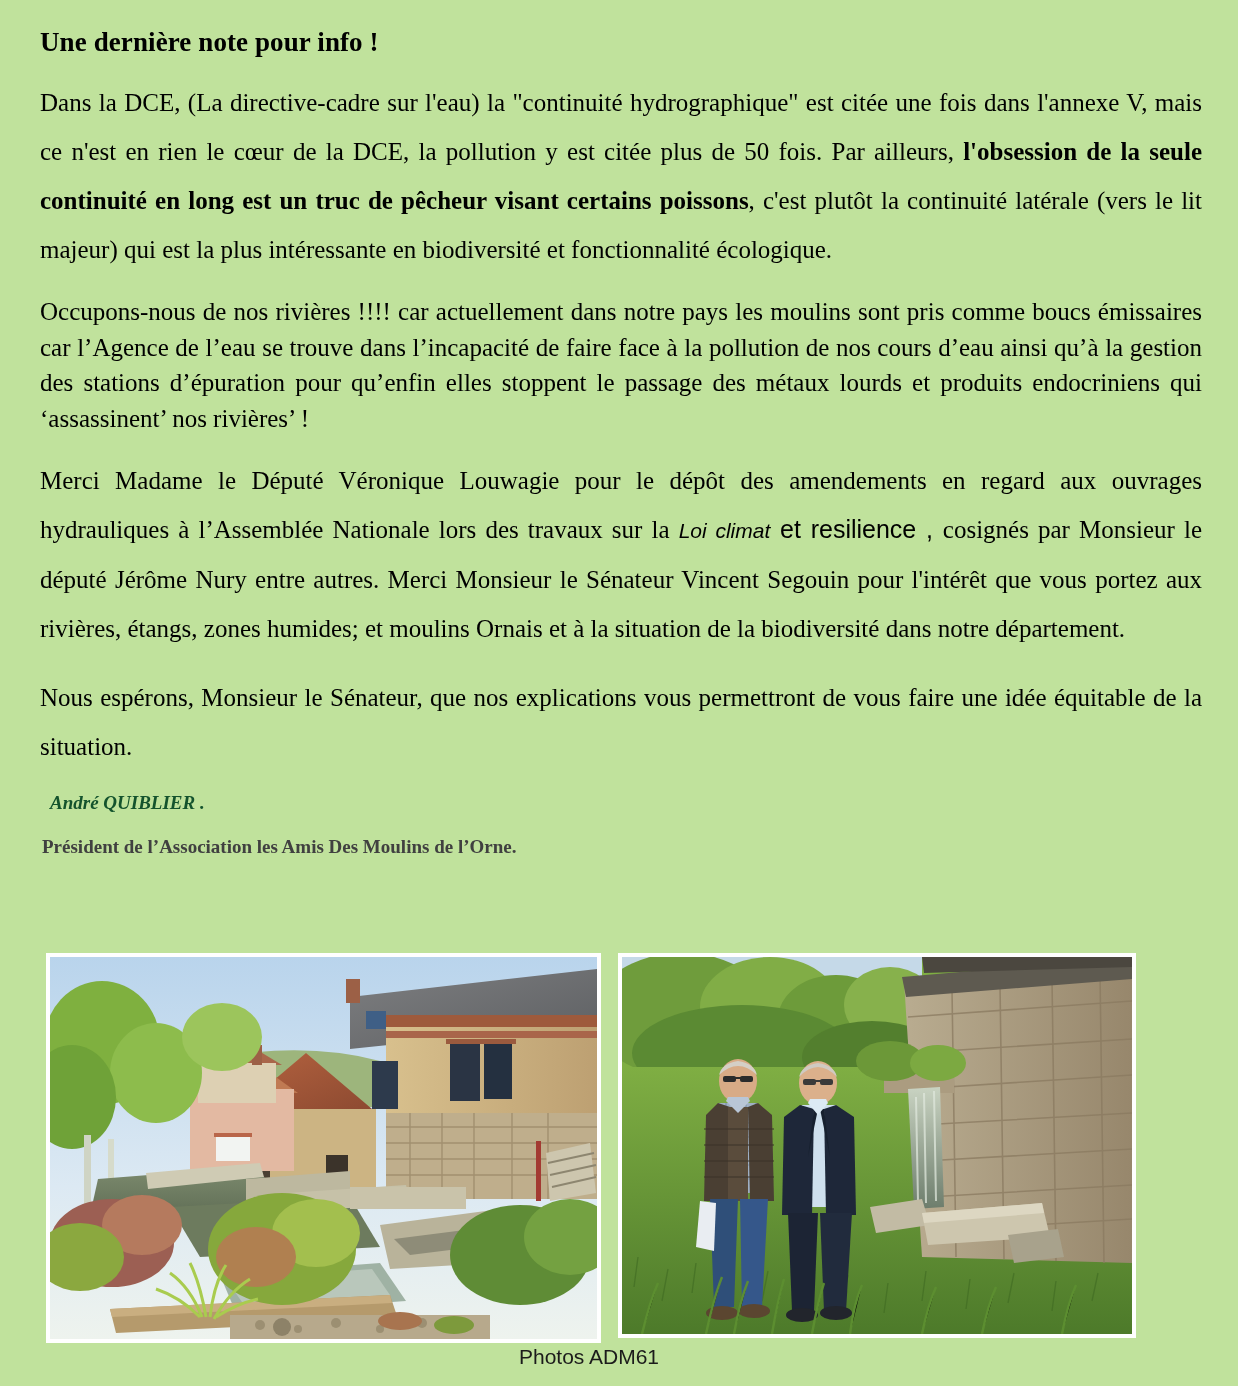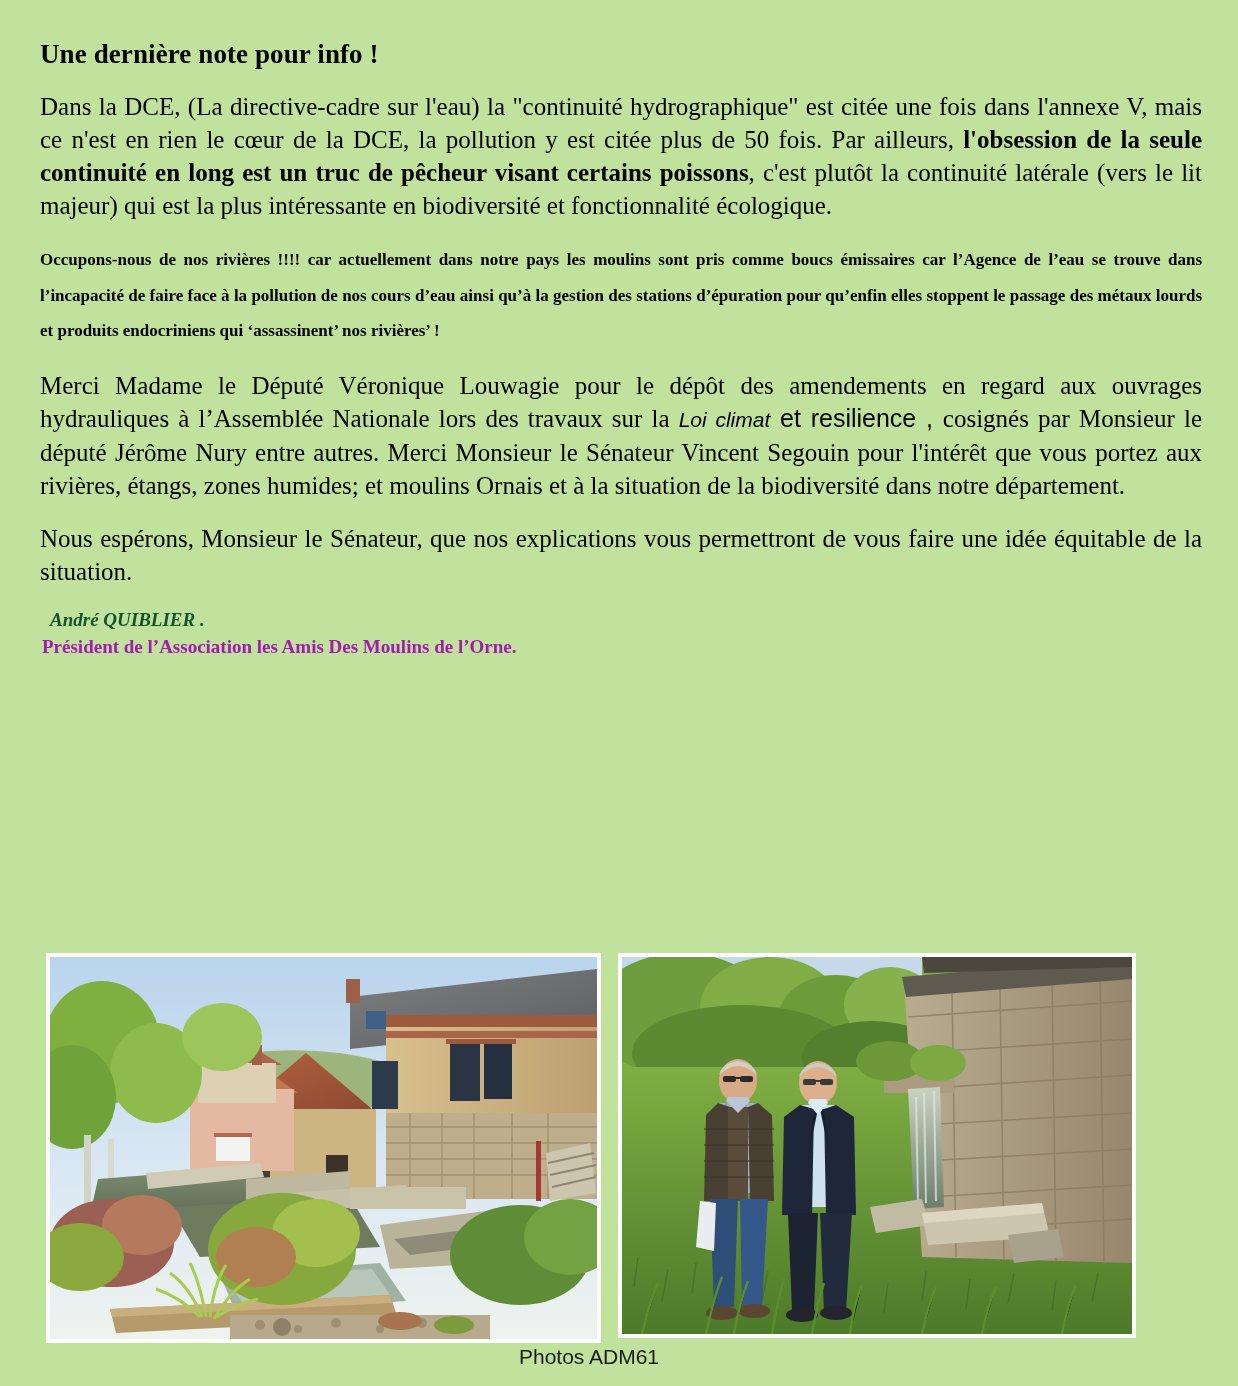--- a/index.html
+++ b/index.html
@@ -27,35 +27,35 @@
     position: absolute;
     left: 40px;
     top: 22px;
     width: 1162px;
   }
 
   h1.doc-title {
     font-size: 27px;
     font-weight: bold;
     line-height: 1.2;
-    margin: 16px 0 20px 0;
+    margin: 4px 0 20px 0;
     letter-spacing: 0.1px;
   }
 
   p.para {
     font-size: 25px;
-    line-height: 33px;
+    line-height: 49px;
     margin: 0 0 20px 0;
     text-align: justify;
     text-justify: inter-word;
     hyphens: manual;
   }
   p.lead-bold {
-    font-weight: bold;
-    font-size: 17px;
+    font-weight: normal;
+    font-size: 25px;
     line-height: 35.5px;
     margin: 0 0 20px 0;
     text-align: justify;
   }
   .bold-inline { font-weight: bold; }
   .sans-ital {
     font-family: "Liberation Sans", "DejaVu Sans", sans-serif;
     font-style: italic;
     font-size: 21px;
   }
@@ -67,26 +67,26 @@
 
   .sig-name {
     color: #14532d;
     font-weight: bold;
     font-style: italic;
     font-size: 19px;
     line-height: 24px;
     margin: 18px 0 0 10px;
   }
   .sig-role {
-    color: #a21caf;
+    color: #404040;
     font-weight: bold;
     font-style: normal;
     font-size: 19px;
     line-height: 24px;
-    margin: 3px 0 0 2px;
+    margin: 20px 0 0 2px;
   }
 
   .photo-row {
     position: absolute;
     left: 40px;
     top: 948px;
     width: 1162px;
     height: 392px;
   }
   .photo-frame {

